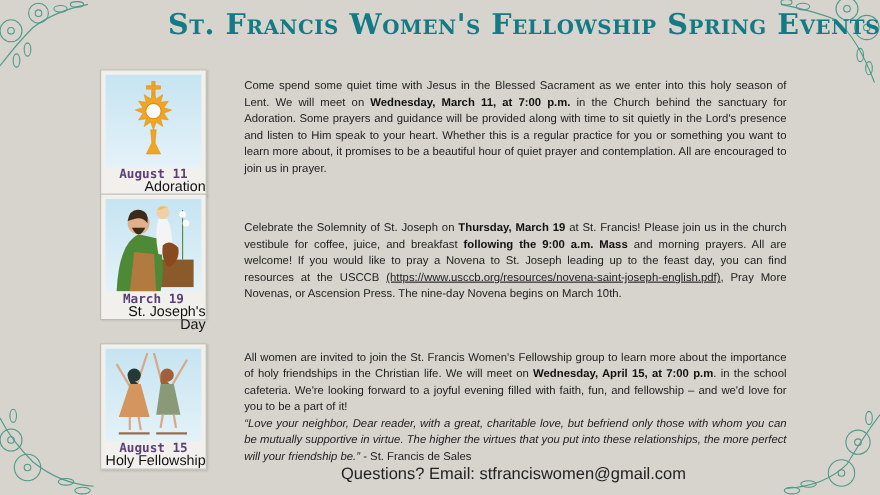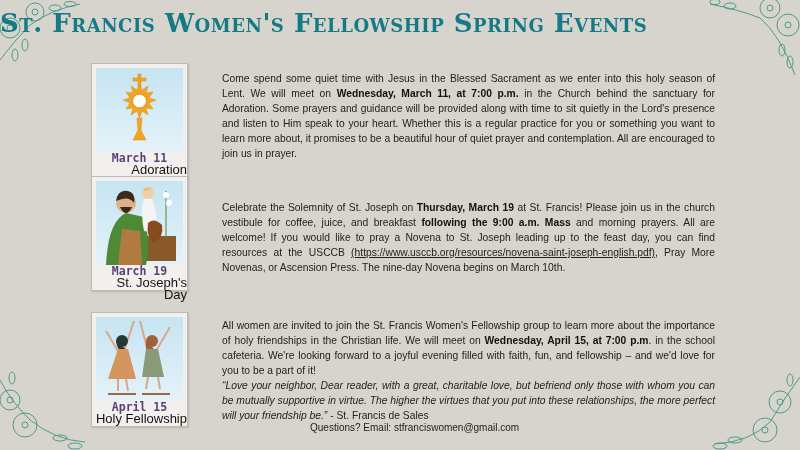--- a/index.html
+++ b/index.html
@@ -2,21 +2,21 @@
 <html><head>
 <meta charset="utf-8">
 <style>
   html, body { margin:0; padding:0; }
   body {
     width:800px; height:450px; overflow:hidden; position:relative;
     background:#d7d4cd;
     font-family:"DejaVu Sans", sans-serif;
   }
   .title {
-    position:absolute; left:0; top:8px; width:800px; text-align:left;
+    position:absolute; left:0; top:8px; width:800px; text-align:right;
     font-family:"DejaVu Serif", serif; font-weight:bold;
     color:#137a86; font-size:26px; letter-spacing:0.5px;
     font-variant:small-caps;
   }
   .floral { position:absolute; }
   .polaroid {
     position:absolute; left:91px; width:95px; height:113px;
     background:#f1f0ec; border:1px solid #bdbab3;
     box-shadow:1px 1px 2px rgba(0,0,0,0.15);
   }
@@ -37,21 +37,21 @@
   .para {
     position:absolute; left:222px; width:493px;
     font-family:"Liberation Sans", sans-serif; font-size:10.3px; line-height:15px;
     color:#222; text-align:justify;
   }
   .para b { color:#111; }
   .quote { font-style:italic; }
   .link { text-decoration:underline;margin-top:12px; }
   .contact {
     position:absolute; left:310px; top:422px;
-    font-family:"Liberation Sans", sans-serif; font-size:10px; color:#222;
+    font-family:"Liberation Sans", sans-serif; font-size:15px; color:#222;
   }
 </style>
 </head>
 <body>
 
 <svg class="floral" style="left:0;top:0" width="90" height="70" viewBox="0 0 90 70" fill="none" stroke="#4f9a8a" stroke-width="1">
   <circle cx="35" cy="12" r="9"></circle>
     <circle cx="35" cy="12" r="3"></circle>
   <circle cx="10" cy="28" r="10"></circle>
     <circle cx="10" cy="28" r="3"></circle>
@@ -100,21 +100,21 @@
     <svg width="87" height="84" viewBox="0 0 87 84">
       <g fill="#f0a524" stroke="#e08c10" stroke-width="0.5">
         <rect x="42" y="6" width="3" height="14"></rect>
           <rect x="37" y="10" width="13" height="3"></rect>
         <polygon points="43.5,16 46,22 52,18 50,25 57,24 53,30 60,32 53,35 57,41 50,40 52,47 46,43 43.5,50 41,43 35,47 37,40 30,41 34,35 27,32 34,30 30,24 37,25 35,18 41,22"></polygon>
         <path d="M41 50 L46 50 L45 62 L50 72 L37 72 L42 62 Z"></path>
       </g>
       <circle cx="43.5" cy="33" r="7" fill="#fff" stroke="#e08c10"></circle>
     </svg>
   </div>
-  <div class="date">March 11</div>
+  <div class="date">August 11</div>
   <div class="cap">Adoration</div>
 </div>
 
 <div class="para" style="top:71px"><span>Come spend some quiet time with Jesus in the Blessed Sacrament as we enter into this holy season of Lent. We will meet on </span><b>Wednesday, March 11, at 7:00 p.m.</b><span> in the Church behind the sanctuary for Adoration. Some prayers and guidance will be provided along with time to sit quietly in the Lord's presence and listen to Him speak to your heart. Whether this is a regular practice for you or something you want to learn more about, it promises to be a beautiful hour of quiet prayer and contemplation. All are encouraged to join us in prayer.</span></div>
 
 <div class="polaroid" style="top:176px">
   <div class="pic">
     <svg width="87" height="84" viewBox="0 0 87 84">
       <rect x="50" y="55" width="30" height="25" fill="#8a5a2a"></rect>
       <path d="M10 84 Q12 40 30 32 L48 36 Q55 60 50 84 Z" fill="#4e8a36"></path>
@@ -148,19 +148,19 @@
       <path d="M20 24 Q22 38 32 34 Z" fill="#253a34"></path>
       <circle cx="56" cy="24" r="6" fill="#a0603a"></circle>
       <path d="M50 24 Q48 40 62 36 Z" fill="#a0603a"></path>
       <path d="M22 32 L32 32 L40 62 L12 62 Z" fill="#d4955e"></path>
       <path d="M50 32 L62 32 L68 60 L46 60 Z" fill="#8a9a78"></path>
       <path d="M22 62 L22 74 M30 62 L32 74 M52 60 L50 72 M62 60 L64 72" stroke="#d9a88a" stroke-width="2"></path>
       <rect x="12" y="76" width="28" height="2" fill="#9a6a4a"></rect>
       <rect x="46" y="76" width="28" height="2" fill="#9a6a4a"></rect>
     </svg>
   </div>
-  <div class="date">April 15</div>
+  <div class="date">August 15</div>
   <div class="cap">Holy Fellowship</div>
 </div>
 
 <div class="para" style="top:318px"><span>All women are invited to join the St. Francis Women's Fellowship group to learn more about the importance of holy friendships in the Christian life. We will meet on </span><b>Wednesday, April 15,  at 7:00 p.m</b><span>. in the school cafeteria. We're looking forward to a joyful evening filled with faith, fun, and fellowship – and we'd love for you to be a part of it!</span><br><span class="quote">“Love your neighbor, Dear reader, with a great, charitable love, but befriend only those with whom you can be mutually supportive in virtue. The higher the virtues that you put into these relationships, the more perfect will your friendship be.”</span><span>  -  St. Francis de Sales</span></div>
 
 <div class="contact">Questions? Email: stfranciswomen@gmail.com</div>
 
 </body></html>

